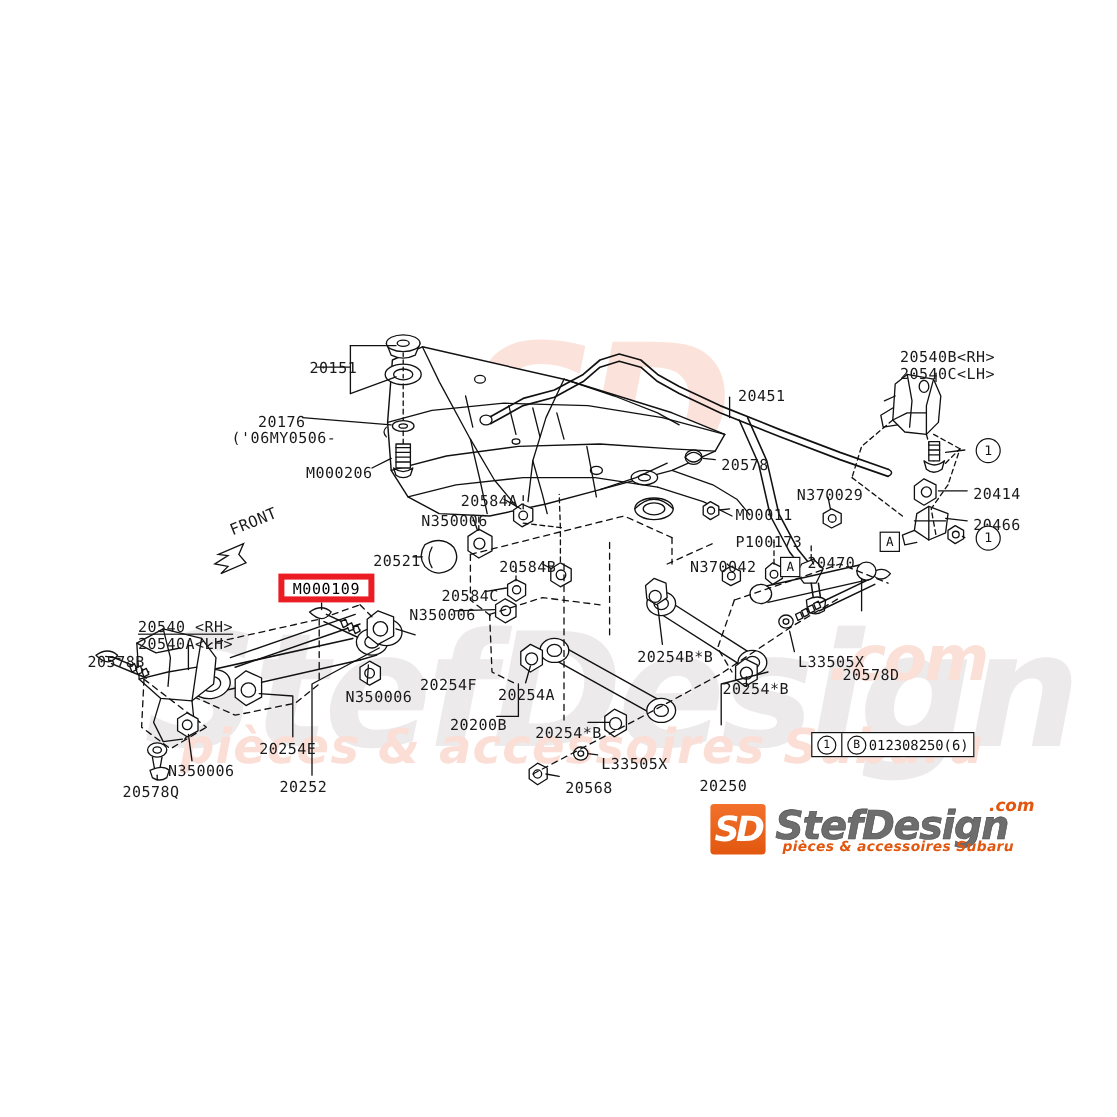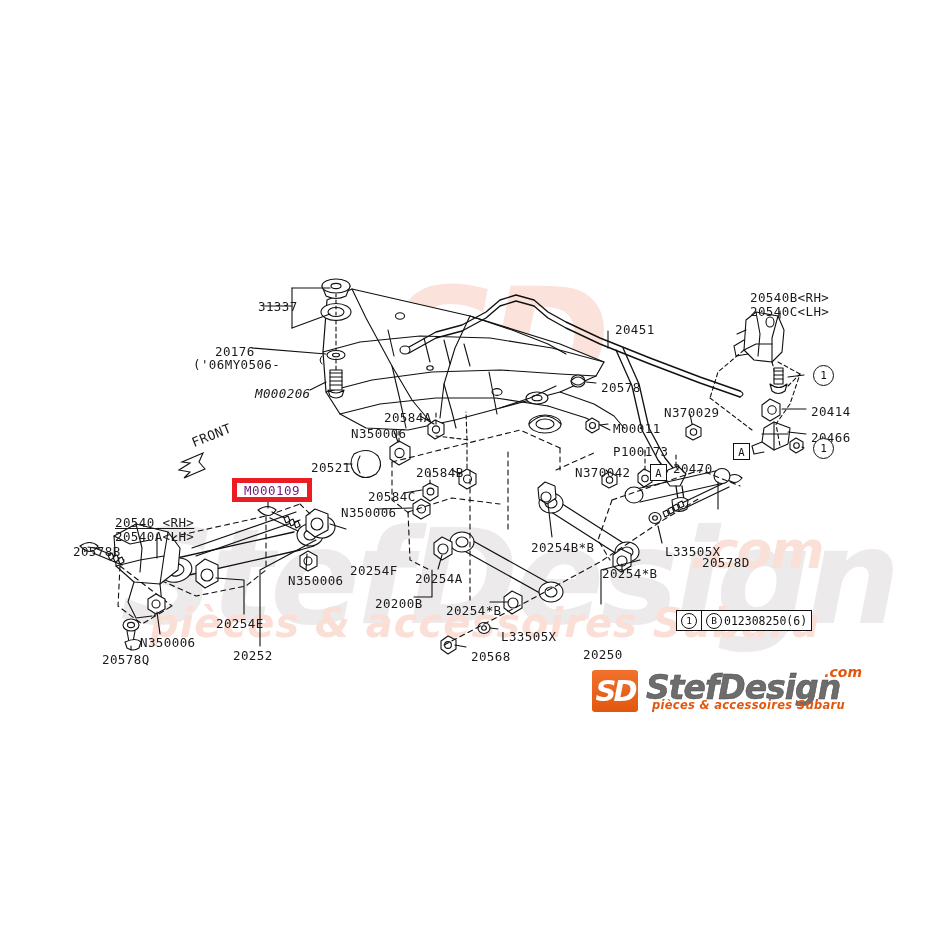--- a/index.html
+++ b/index.html
@@ -49,21 +49,21 @@
 
   
   .redbox{
     position:absolute;background:#ffffff;
     border:5px solid #ec1c24;
     box-sizing:border-box;
     display:flex;align-items:center;justify-content:center;
   }
   .redbox span{
     font-family:"DejaVu Sans Mono","Liberation Mono",monospace;
-    font-size:12.5px;color:#701a75;letter-spacing:0.5px;
+    font-size:12.5px;color:#000000;letter-spacing:0.5px;
   }
 
   
   .legend{
     position:absolute;left:676px;top:610px;
     border:1px solid #111;background:#fff;
     display:flex;align-items:stretch;height:19px;
   }
   .legend .cell{
     display:flex;align-items:center;justify-content:center;
@@ -555,24 +555,24 @@
       <path d="M804 375 L788 377"></path>
       <path d="M804 448 L802 447"></path>
     </g>
 
     <g fill="#111" stroke="#111" stroke-width="1.1">
       <path d="M203 453 L182 462 L190 463 L179 470 L190 472 L184 478 L205 469
                L199 462 Z" fill="#fff" stroke="#111"></path>
     </g>
   </svg>
 
-  <div class="lbl" style="left:258px;top:300px;">31337</div>
+  <div class="lbl" style="left:258px;top:300px;">20151</div>
   <div class="lbl" style="left:215px;top:345px;">20176</div>
   <div class="lbl" style="left:193px;top:358px;">('06MY0506-</div>
-  <div class="lbl" style="left:255px;top:387px;font-style:italic;">M000206</div>
+  <div class="lbl" style="left:255px;top:387px;">M000206</div>
   <div class="lbl" style="left:384px;top:411px;">20584A</div>
   <div class="lbl" style="left:351px;top:427px;">N350006</div>
   <div class="lbl" style="left:311px;top:461px;">20521</div>
   <div class="lbl" style="left:416px;top:466px;">20584B</div>
   <div class="lbl" style="left:368px;top:490px;">20584C</div>
   <div class="lbl" style="left:341px;top:506px;">N350006</div>
   <div class="lbl" style="left:115px;top:516px;text-decoration:underline;">20540 &lt;RH&gt;</div>
   <div class="lbl" style="left:115px;top:530px;">20540A&lt;LH&gt;</div>
   <div class="lbl" style="left:73px;top:545px;">20578B</div>
   <div class="lbl" style="left:350px;top:531px;margin-top:33px;">20254F</div>

